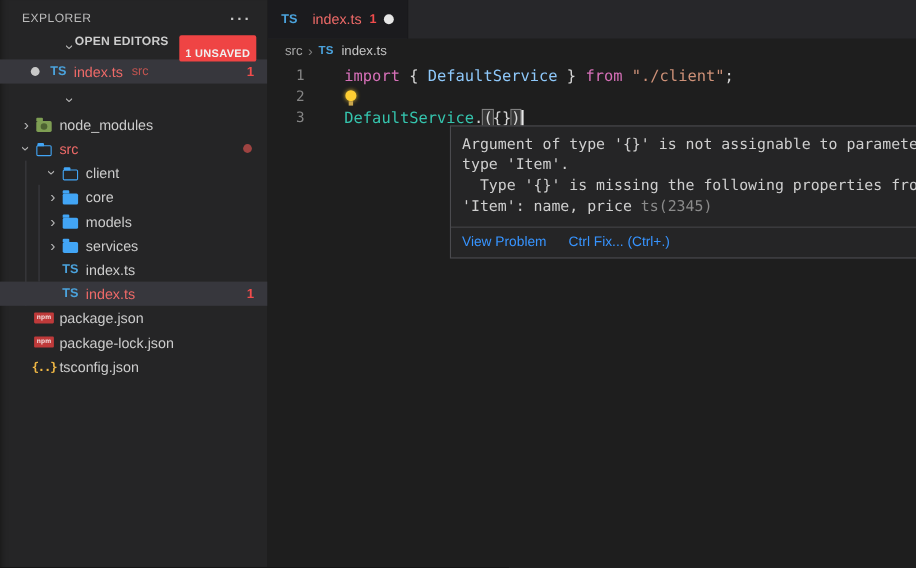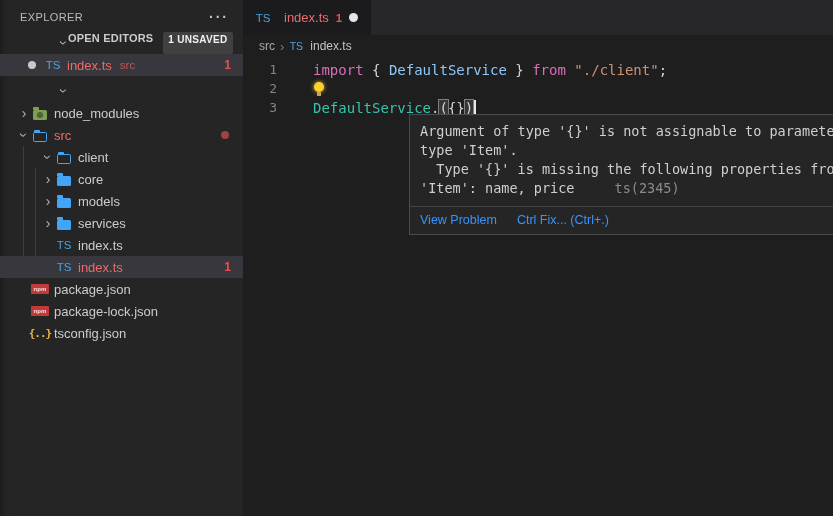--- a/index.html
+++ b/index.html
@@ -18,22 +18,22 @@
     height:32px; display:flex; align-items:center; padding:2px 14px 0 20px;
     color:#bbbbbb; font-size:11px; letter-spacing:.4px;
   }
   .pane-header .spacer { flex:1; }
   .more-dots { color:#c5c5c5; font-weight:bold; letter-spacing:2px; font-size:14px; cursor:pointer; }
   .section-header {
     height:22px; display:flex; padding:0 8px 0 4px;
     font-weight:bold; font-size:11px; color:#cccccc; letter-spacing:.2px; cursor:pointer;margin-left:48px;
   }
   .badge-pill {
-    margin-left:10px; background:#404040; color:#f0f0f0; font-size:10px;
-    font-weight:bold; padding:2px 5px; border-radius:2px; letter-spacing:.3px;
+    margin-left:10px; background:#ef4444; color:#f0f0f0; font-size:10px;
+    font-weight:bold; padding:12px 5px; border-radius:2px; letter-spacing:.3px;
   }
   .chev {
     display:inline-block; width:16px; text-align:center; color:#b6b6b6;
     font-size:14px; line-height:1; font-weight:normal; flex:none;
   }
   .chev.expanded { transform:rotate(90deg); }
   .chev.hidden { visibility:hidden; }
   .row {
     height:22px; display:flex; align-items:center; cursor:pointer;
     font-size:13px; color:#cccccc; white-space:nowrap;
@@ -49,21 +49,21 @@
   .openeditor-row { padding-left:28px; }
   .openeditor-row .mod-dot { margin-right:9px; }
   #tree { position:relative; }
   .guide { position:absolute; width:1px; background:#3c3c41; z-index:0; }
   .tree-row { position:relative; z-index:1; }
   .tree-row.lvl1 { padding-left:16px; }
   .tree-row.lvl2 { padding-left:40px; }
   .tree-row.lvl3 { padding-left:40px; }
   
   .icon-box { width:16px; height:16px; flex:none; margin-right:6px; position:relative; display:flex; align-items:center; justify-content:center; }
-  .ico-ts { color:#4ba3dd; font-weight:normal; font-size:11.5px; font-family:"Liberation Sans",sans-serif; }
+  .ico-ts { color:#4ba3dd; font-weight:bold; font-size:11.5px; font-family:"Liberation Sans",sans-serif; }
   .fold { width:14px; height:10px; background:#42a5f5; border-radius:1.5px; position:relative; margin-top:3px; }
   .fold::before { content:""; position:absolute; top:-3px; left:0; width:6px; height:3px; background:#42a5f5; border-radius:1px 1px 0 0; }
   .fold.open { background:transparent; border:1.5px solid #42a5f5; }
   .fold.node { background:#7e9e53; }
   .fold.node::before { background:#7e9e53; }
   .fold.node::after { content:""; position:absolute; left:4px; top:2px; width:6px; height:6px; border-radius:50%; background:#4d6332; }
   .ico-npm { background:#bf3a3a; color:#f3e2e2; font-size:6px; font-weight:bold; border-radius:1px; padding:2px 2px; line-height:1; letter-spacing:.2px; }
   .ico-json { color:#eeb644; font-size:11px; font-weight:bold; font-family:"DejaVu Sans Mono",monospace; letter-spacing:-1px; }
   
   .editor { position:absolute; left:243px; top:0; width:590px; height:516px; background:#1e1e1e; overflow:hidden; }
@@ -95,21 +95,21 @@
   .bulb { width:12px; height:15px; position:relative; display:inline-block; cursor:pointer; }
   .bulb::before { content:""; position:absolute; top:1px; left:1px; width:10px; height:10px; border-radius:50%; background:#ffce33; box-shadow:0 0 4px rgba(255,206,51,.9); }
   .bulb::after { content:""; position:absolute; bottom:0; left:4px; width:4px; height:4px; background:#c9a64e; }
   
   .tooltip {
     position:absolute; left:166px; top:114px; width:620px; z-index:5;
     background:#252526; border:1px solid #4b4b4f;
   }
   .tt-body { padding:7px 10px 8px 10px; font-family:"DejaVu Sans Mono",monospace; font-size:13.5px; line-height:19px; color:#cfcfcf; }
   .tt-line { white-space:pre; overflow:hidden; }
-  .tt-line .muted { color:#8b8b8b;margin-left:32px; }
+  .tt-line .muted { color:#8b8b8b; }
   .tt-actions { border-top:1px solid #444448; padding:6px 10px 7px 10px; display:flex; gap:20px; }
   .tt-link { color:#3794ff; font-size:12.5px; cursor:pointer; }
 </style>
 </head>
 <body>
 
 <div class="app">
 
   <div class="sidebar">
     <div class="pane-header">

